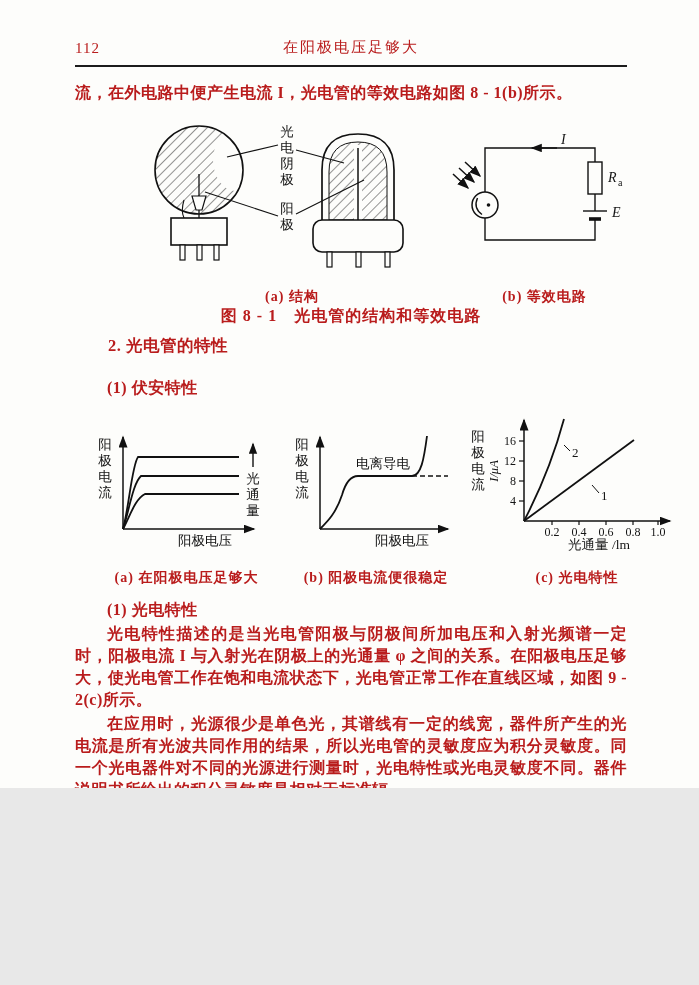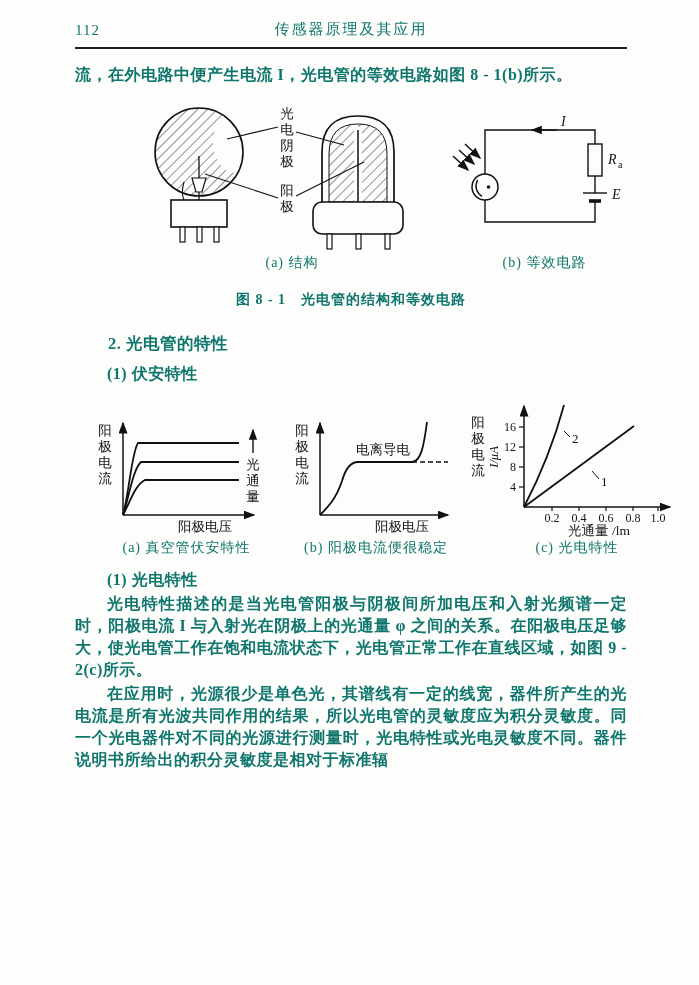--- a/index.html
+++ b/index.html
@@ -1,25 +1,25 @@
 <!DOCTYPE html>
 <html lang="zh"><head>
 <meta charset="utf-8">
 <style>
   html,body{margin:0;padding:0;background:#e8e8e8;}
   .page{
     position:relative;
-    width:699px;height:985px;
+    width:699px;height:788px;
     margin:0 auto;
     background:#fdfdfb;
-    color:#0f766e;
+    color:#b91c1c;
     font-family:"Liberation Serif","DejaVu Serif",serif;
     overflow:hidden;
     box-sizing:border-box;
-    padding:20px 72px 0 75px;
+    padding:38px 72px 0 75px;
   }
   .hdr{
     display:flex;align-items:flex-end;
     border-bottom:2px solid #1c1c1c;
     padding-bottom:8px;
     font-size:15px;
   }
   .hdr .pgnum{width:90px;text-align:left;letter-spacing:1px;}
   .hdr .rtitle{flex:1;text-align:center;letter-spacing:2px;}
   .hdr .hspacer{width:90px;}
@@ -29,46 +29,46 @@
     letter-spacing:0.5px;
     font-weight:bold;
   }
   .indent{text-indent:2em;}
   .intro{margin-top:15px;}
   .bold{font-weight:700;}
   .fig-row{display:flex;align-items:flex-end;}
   .fig1-row{margin-top:14px;padding:0 18px 0 62px;justify-content:space-between;}
   .fig2-row{margin-top:10px;padding-left:14px;justify-content:flex-start;gap:6px;}
   .fig-col{display:flex;flex-direction:column;align-items:center;}
-  .subcap{font-size:14px;font-weight:400;margin-top:2px;letter-spacing:1px;}
+  .subcap{font-size:14px;font-weight:700;margin-top:18px;letter-spacing:1px;}
   .figcap{
-    text-align:center;font-size:14px;font-weight:700;
-    margin-top:19px;letter-spacing:1px;
-  }
-  .sect-heading{margin-top:24px;font-size:16.5px;}
-  .sect-sub{margin-top:8px;}
+    text-align:center;font-size:16px;font-weight:700;
+    margin-top:0;letter-spacing:1px;
+  }
+  .sect-heading{margin-top:8px;font-size:16.5px;}
+  .sect-sub{margin-top:20px;}
   .para{margin-top:2px;}
   svg{display:block;}
   svg text{
     font-family:"Liberation Serif","DejaVu Serif",serif;
     fill:#141414;
   }
   .vch{font-size:13.5px;text-anchor:middle;}
   .axlab{font-size:13.5px;text-anchor:middle;}
   .ticklab{font-size:12px;}
   .ital{font-style:italic;}
 </style>
 </head>
 <body>
 
 <div class="page">
 
   <div class="hdr">
     <span class="pgnum">112</span>
-    <span class="rtitle">传感器原理及其应用</span>
+    <span class="rtitle">在阳极电压足够大</span>
     <span class="hspacer"></span>
   </div>
 
   <p class="body-text intro">流，在外电路中便产生电流 I，光电管的等效电路如图 8 - 1(b)所示。</p>
 
   <div class="fig-row fig1-row">
 
     <div class="fig-col">
       <svg width="310" height="152" viewBox="0 0 310 152">
         <defs>
@@ -182,21 +182,21 @@
           <path d="M34,106 C40,84 43,42 49,34 L150,34"></path>
           <path d="M34,106 C40,88 44,60 52,53 L150,53"></path>
           <path d="M34,106 C41,93 46,76 56,71 L150,71"></path>
         </g>
         <line x1="164" y1="44" x2="164" y2="21" stroke="#111" stroke-width="1.4" marker-end="url(#ma)"></line>
         <text class="vch" x="164" y="60">光</text>
         <text class="vch" x="164" y="76">通</text>
         <text class="vch" x="164" y="92">量</text>
         <text class="axlab" x="116" y="122">阳极电压</text>
       </svg>
-      <div class="subcap">(a) 真空管伏安特性</div>
+      <div class="subcap">(a) 在阳极电压足够大</div>
     </div>
 
     <div class="fig-col">
       <svg width="172" height="128" viewBox="0 0 172 128">
         <defs>
           <marker id="mb" markerWidth="9" markerHeight="8" refX="7" refY="3" orient="auto">
             <path d="M0,0 L8,3 L0,6 Z" fill="#111"></path>
           </marker>
         </defs>
         <text class="vch" x="12" y="26">阳</text>

